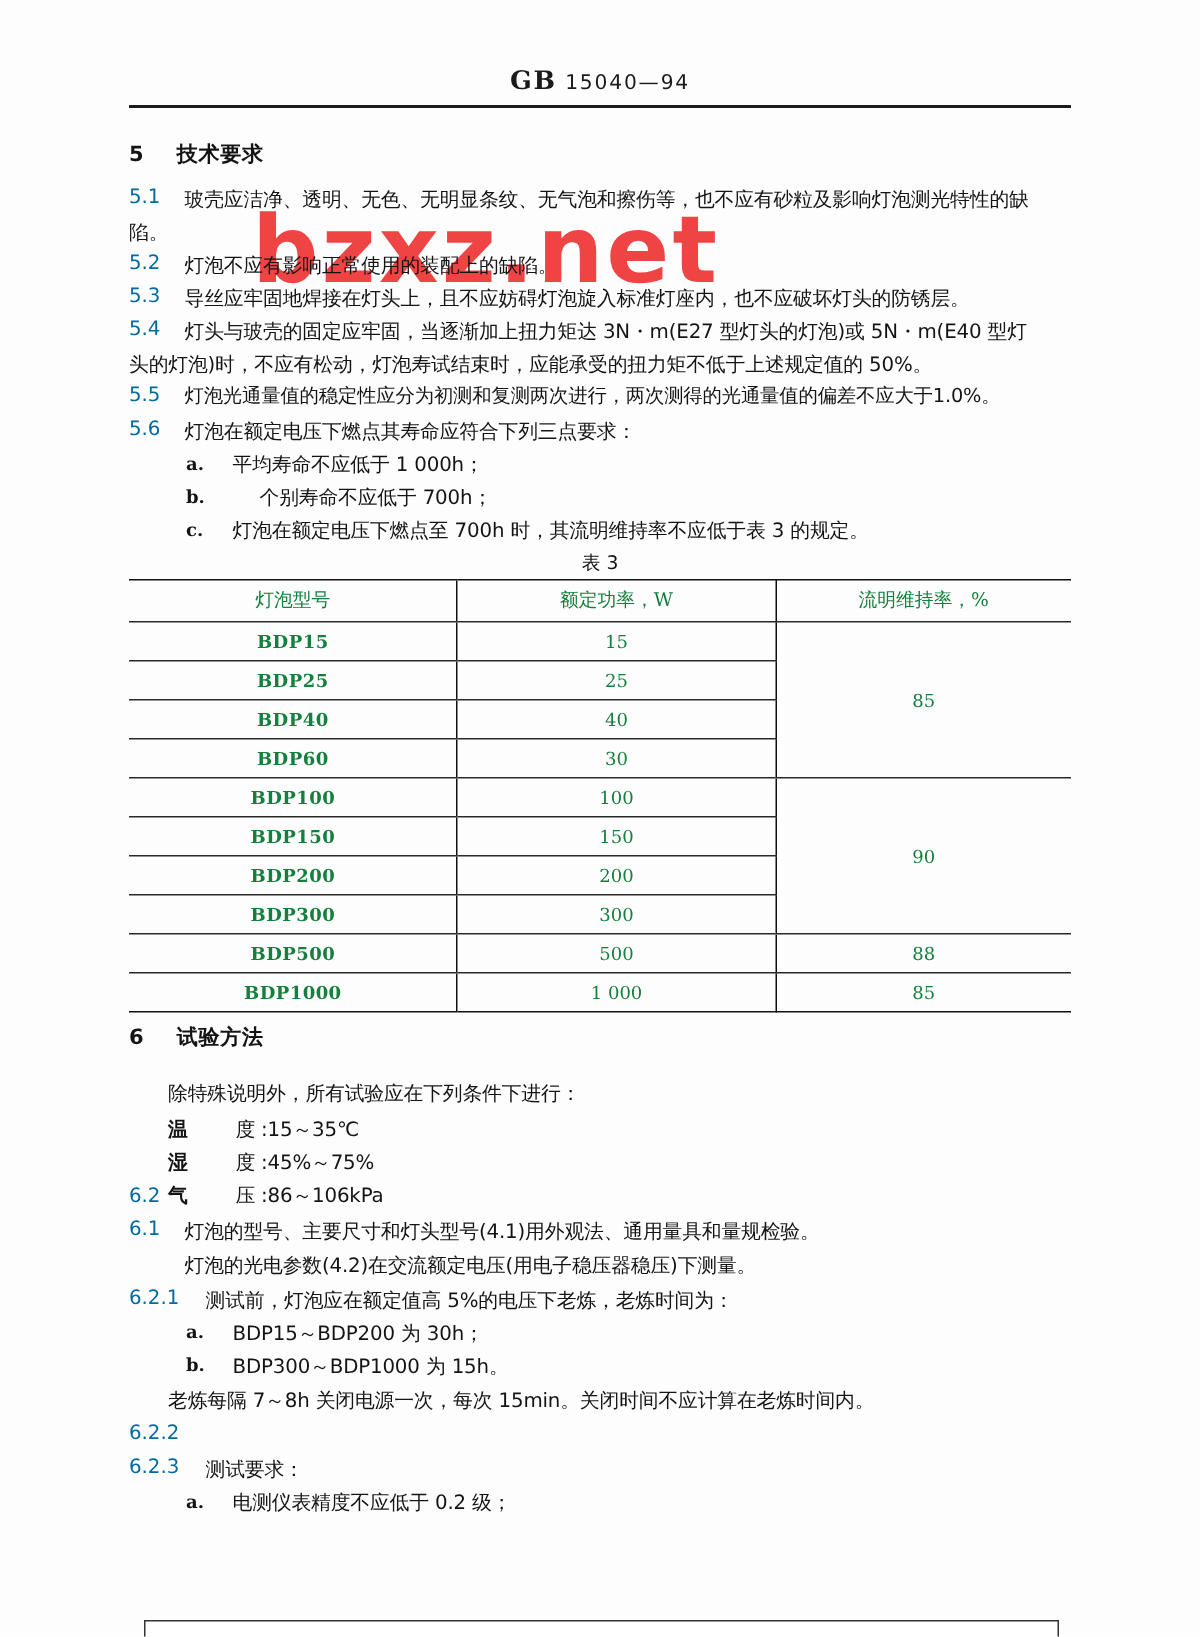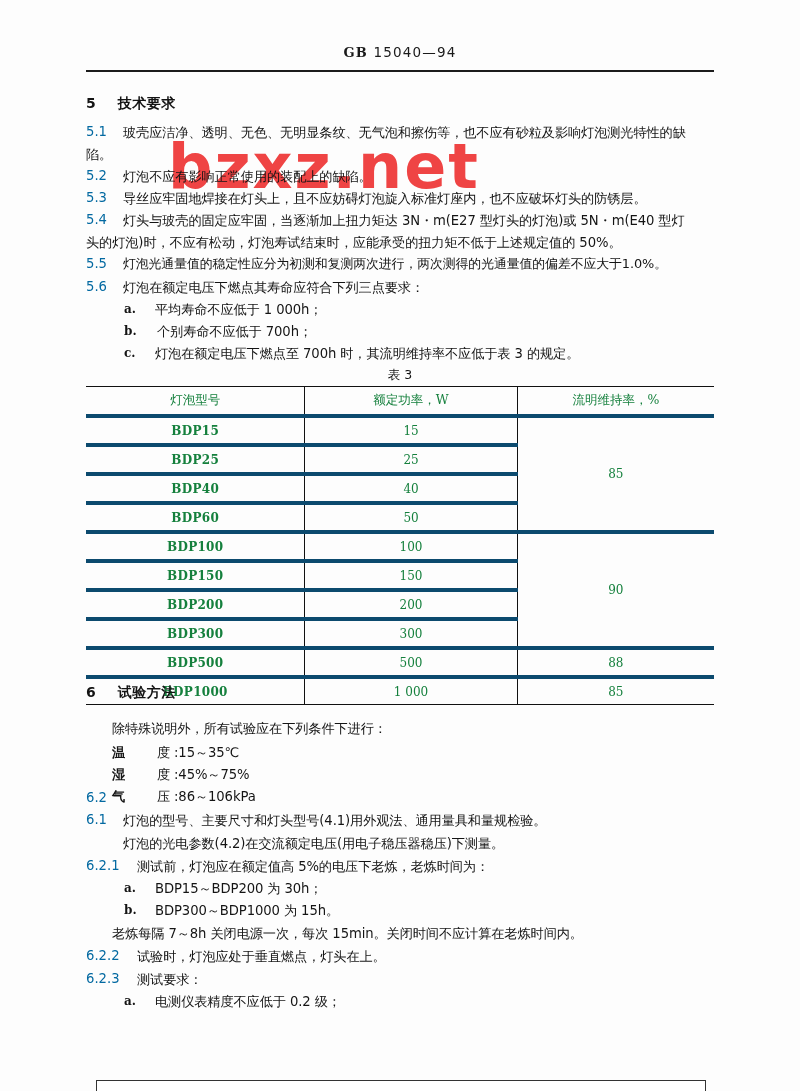--- a/index.html
+++ b/index.html
@@ -51,21 +51,21 @@
     top: 44px;
     width: 628px;
     text-align: center;
     font-size: 13.5px;
     letter-spacing: 1.2px;
     color: #1a1a1a;
   }
   .runhead .gb {
     font-family: "DejaVu Serif", "Liberation Serif", serif;
     font-weight: bold;
-    font-size: 13px;
+    font-size: 17px;
   }
   .headrule {
     position: absolute;
     left: 86px;
     top: 70px;
     width: 628px;
     height: 1.6px;
     background: #1c1c1c;
   }
 
@@ -115,21 +115,21 @@
   table.t3 {
     position: absolute;
     left: 86px;
     top: 386px;
     width: 628px;
     border-collapse: collapse;
     font-size: 12px;
     color: #15803d;
   }
   table.t3 td, table.t3 th {
-    border-top: 4px solid #0c4a6e;
+    border-top: 1px solid #0c4a6e;
     border-bottom: 1px solid #2a2a2a;
     text-align: center;
     font-weight: normal;
     height: 25px;
     padding: 0;
   }
   table.t3 thead th {
     font-size: 12.5px;
     font-weight: normal;
     border-top: 1.8px solid #111;
@@ -203,21 +203,21 @@
   <div class="num" style="left:86px; top:256px;">5.5</div>
   <div class="body-line" style="left:123px; top:256px; font-size:12.9px;">灯泡光通量值的稳定性应分为初测和复测两次进行，两次测得的光通量值的偏差不应大于1.0%。</div>
 
   <div class="num" style="left:86px; top:279px;">5.6</div>
   <div class="body-line" style="left:123px; top:279px;">灯泡在额定电压下燃点其寿命应符合下列三点要求：</div>
 
   <div class="lbl" style="left:124px; top:302px;">a.</div>
   <div class="body-line" style="left:155px; top:301px;">平均寿命不应低于 1 000h；</div>
 
   <div class="lbl" style="left:124px; top:324px;">b.</div>
-  <div class="body-line" style="left:157px; top:323px;">个别寿命不应低于 700h；</div>
+  <div class="body-line" style="left:173px; top:323px;">个别寿命不应低于 700h；</div>
 
   <div class="lbl" style="left:124px; top:346px;">c.</div>
   <div class="body-line" style="left:155px; top:345px;">灯泡在额定电压下燃点至 700h 时，其流明维持率不应低于表 3 的规定。</div>
 
   <div class="tbl-caption">表 3</div>
 
   <table class="t3">
     <thead>
       <tr>
         <th class="c1">灯泡型号</th>
@@ -234,21 +234,21 @@
       <tr>
         <td class="c1 model">BDP25</td>
         <td class="c2">25</td>
       </tr>
       <tr>
         <td class="c1 model">BDP40</td>
         <td class="c2">40</td>
       </tr>
       <tr>
         <td class="c1 model">BDP60</td>
-        <td class="c2">50</td>
+        <td class="c2">30</td>
       </tr>
       <tr>
         <td class="c1 model">BDP100</td>
         <td class="c2">100</td>
         <td class="c3" rowspan="4">90</td>
       </tr>
       <tr>
         <td class="c1 model">BDP150</td>
         <td class="c2">150</td>
       </tr>
@@ -304,21 +304,20 @@
 
   <div class="lbl" style="left:124px; top:881px;">a.</div>
   <div class="body-line" style="left:155px; top:880px;">BDP15～BDP200 为 30h；</div>
 
   <div class="lbl" style="left:124px; top:903px;">b.</div>
   <div class="body-line" style="left:155px; top:902px;">BDP300～BDP1000 为 15h。</div>
 
   <div class="body-line" style="left:112px; top:925px;">老炼每隔 7～8h 关闭电源一次，每次 15min。关闭时间不应计算在老炼时间内。</div>
 
   <div class="num" style="left:86px; top:948px;">6.2.2</div>
-  <div class="body-line" style="left:137px; top:948px;">试验时，灯泡应处于垂直燃点，灯头在上。</div>
 
   <div class="num" style="left:86px; top:971px;">6.2.3</div>
   <div class="body-line" style="left:137px; top:971px;">测试要求：</div>
 
   <div class="lbl" style="left:124px; top:994px;">a.</div>
   <div class="body-line" style="left:155px; top:993px;">电测仪表精度不应低于 0.2 级；</div>
 
   <div class="bottom-box"></div>
 
 </div>

